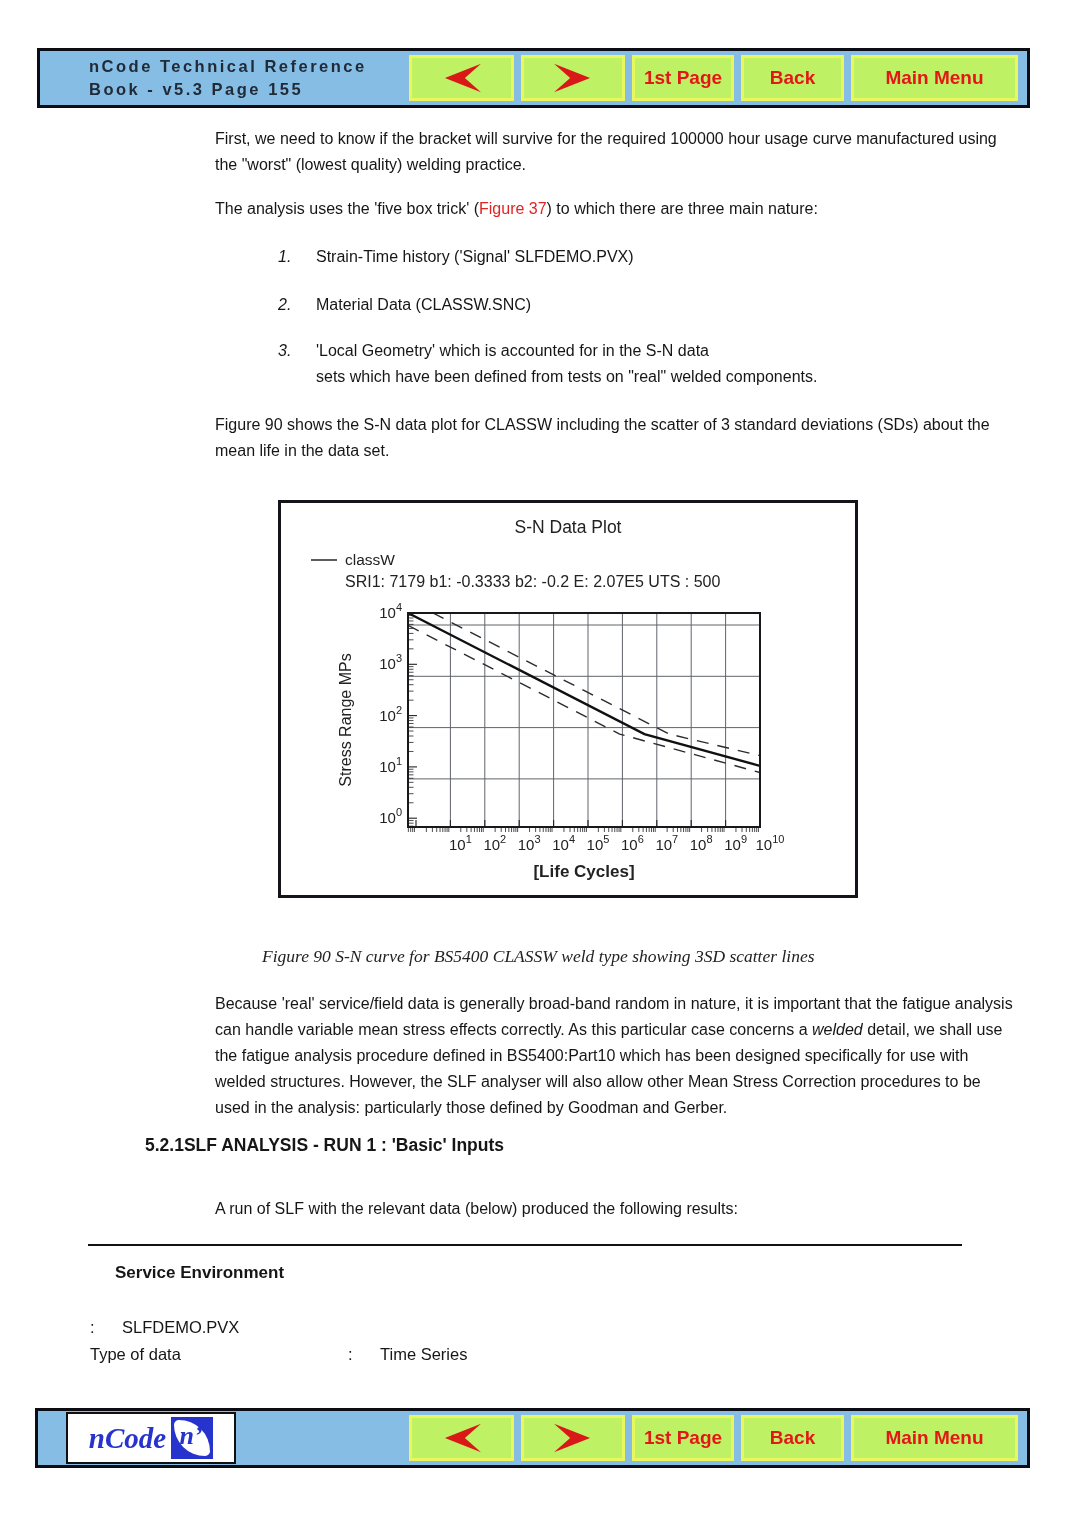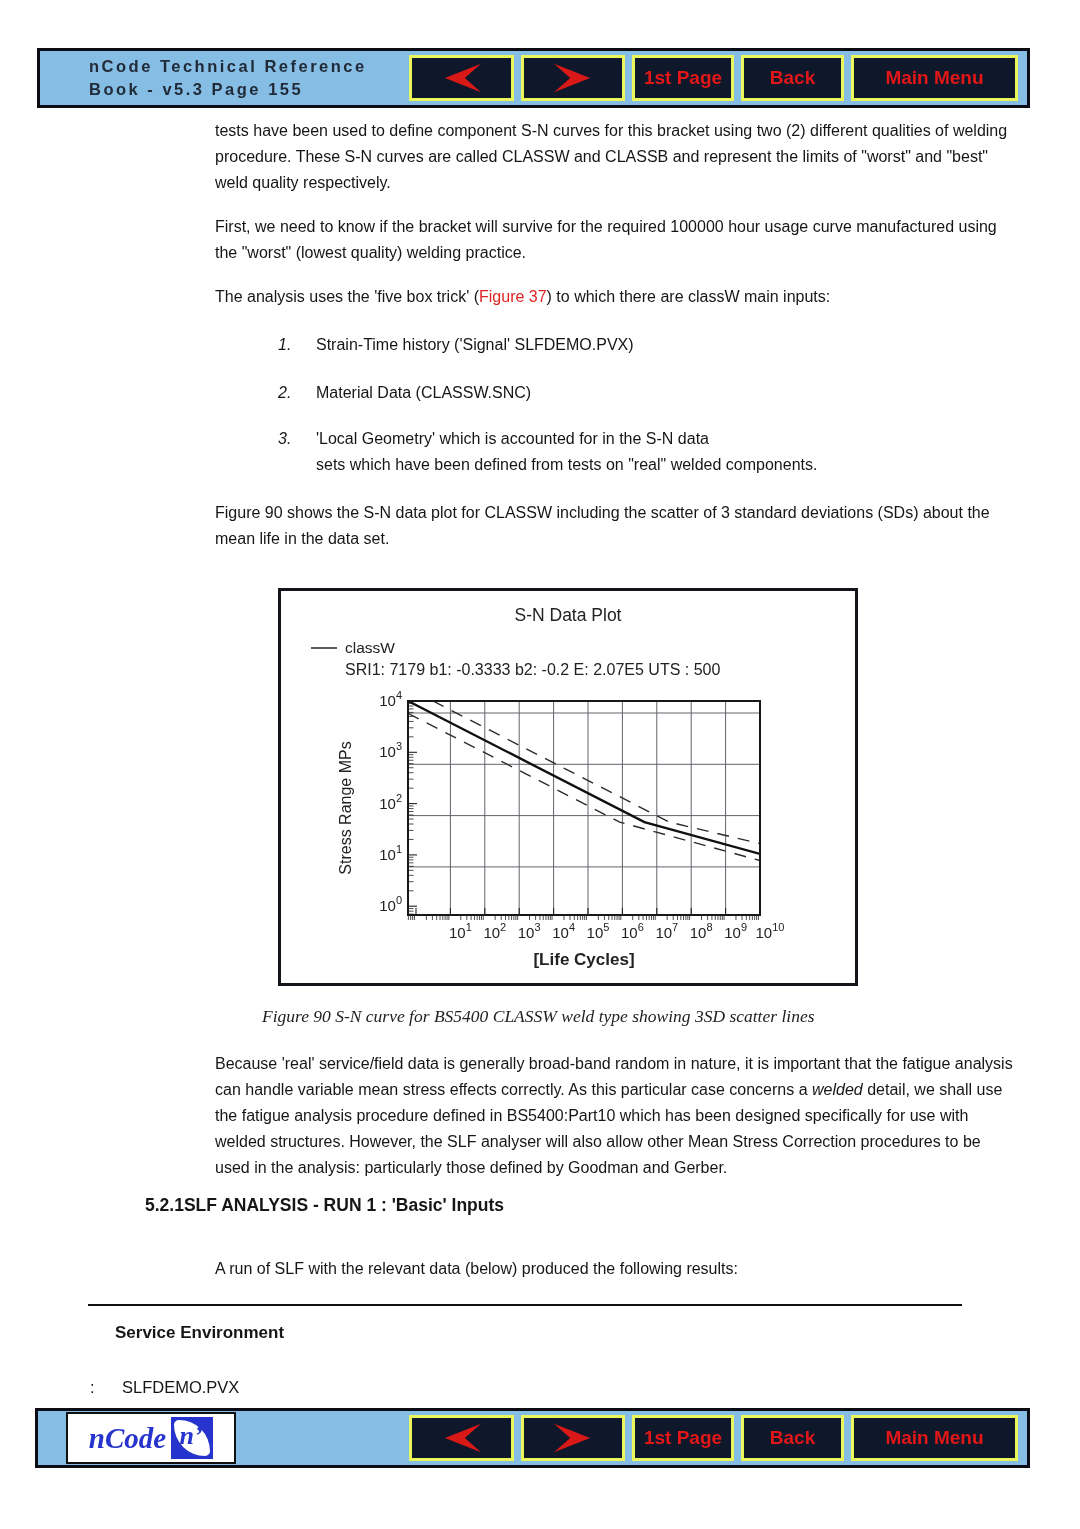--- a/index.html
+++ b/index.html
@@ -14,21 +14,21 @@
     display:flex;align-items:center;
   }
   .bar.header{top:48px;padding-left:36px;}
   .bar.footer{top:1408px;left:35px;width:995px;}
   .bar-title{
     padding-left:13px;font-weight:bold;font-size:16.5px;letter-spacing:2.5px;
     color:#212b38;line-height:1.4;white-space:nowrap;
   }
   .nav-group{margin-left:auto;display:flex;align-items:center;gap:7px;padding-right:9px;}
   .nav-btn{
-    height:46px;background:#0f172a;border:3px solid #eaf75c;box-sizing:border-box;
+    height:46px;background:#bef264;border:3px solid #eaf75c;box-sizing:border-box;
     display:flex;align-items:center;justify-content:center;
     color:#e31717;font-weight:bold;font-size:19px;white-space:nowrap;cursor:pointer;
   }
   .nav-btn.b-prev{width:105px;}
   .nav-btn.b-next{width:104px;}
   .nav-btn.b-first{width:102px;}
   .nav-btn.b-back{width:103px;}
   .nav-btn.b-menu{width:167px;}
   .logo-box{
     margin-left:28px;width:170px;height:52px;background:#ffffff;border:2px solid #101010;
@@ -55,21 +55,21 @@
   .em{font-style:italic;}
   .olist-item{display:flex;margin:22px 0 0 278px;width:740px;font-size:16px;line-height:26px;}
   .olist-num{width:38px;flex:0 0 auto;font-style:italic;}
   .olist-text{white-space:pre-line;}
   
   .chart-box{
     margin:36px 0 0 278px;width:580px;height:398px;border:3px solid #14141a;
     box-sizing:border-box;background:#ffffff;
   }
   .fig-caption{
-    margin:20px 0 0 262px;font-family:"Liberation Serif",serif;font-style:italic;
+    margin:48px 0 0 262px;font-family:"Liberation Serif",serif;font-style:italic;
     font-size:17.5px;color:#222;
   }
   .sec-heading{margin:14px 0 0 145px;font-size:17.5px;font-weight:bold;}
   .rule{margin:22px 0 0 88px;width:874px;border:0;border-top:2.5px solid #111;}
   .svc-heading{margin:17px 0 0 115px;font-size:17px;font-weight:bold;}
   .svc-rows{margin:31px 0 0 90px;font-size:16.5px;line-height:27px;}
   .svc-row{display:flex;}
   .svc-label{width:258px;flex:0 0 auto;}
   .svc-colon{width:32px;flex:0 0 auto;}
 </style>
@@ -95,25 +95,24 @@
         </svg>
       </div>
       <div class="nav-btn b-first">1st Page</div>
       <div class="nav-btn b-back">Back</div>
       <div class="nav-btn b-menu">Main Menu</div>
     </div>
   </div>
 
   <div class="content">
 
-    <p class="para first">tests have been used to define component S-N curves for this bracket using two (2) different qualities of welding procedure. These S-N curves are called CLASSW and CLASSB and represent the limits of "worst" and "best" weld quality respectively.</p>
 
     <p class="para">First, we need to know if the bracket will survive for the required 100000 hour usage curve manufactured using the "worst" (lowest quality) welding practice.</p>
 
-    <p class="para"><span>The analysis uses the 'five box trick' (</span><span class="red-link">Figure 37</span><span>) to which there are classW main inputs:</span></p>
+    <p class="para"><span>The analysis uses the 'five box trick' (</span><span class="red-link">Figure 37</span><span>) to which there are three main nature:</span></p>
 
     <div class="olist-item">
       <span class="olist-num">1.</span>
       <span class="olist-text">Strain-Time history ('Signal' SLFDEMO.PVX)</span>
     </div>
     <div class="olist-item">
       <span class="olist-num">2.</span>
       <span class="olist-text">Material Data (CLASSW.SNC)</span>
     </div>
     <div class="olist-item" style="margin-top:20px">

